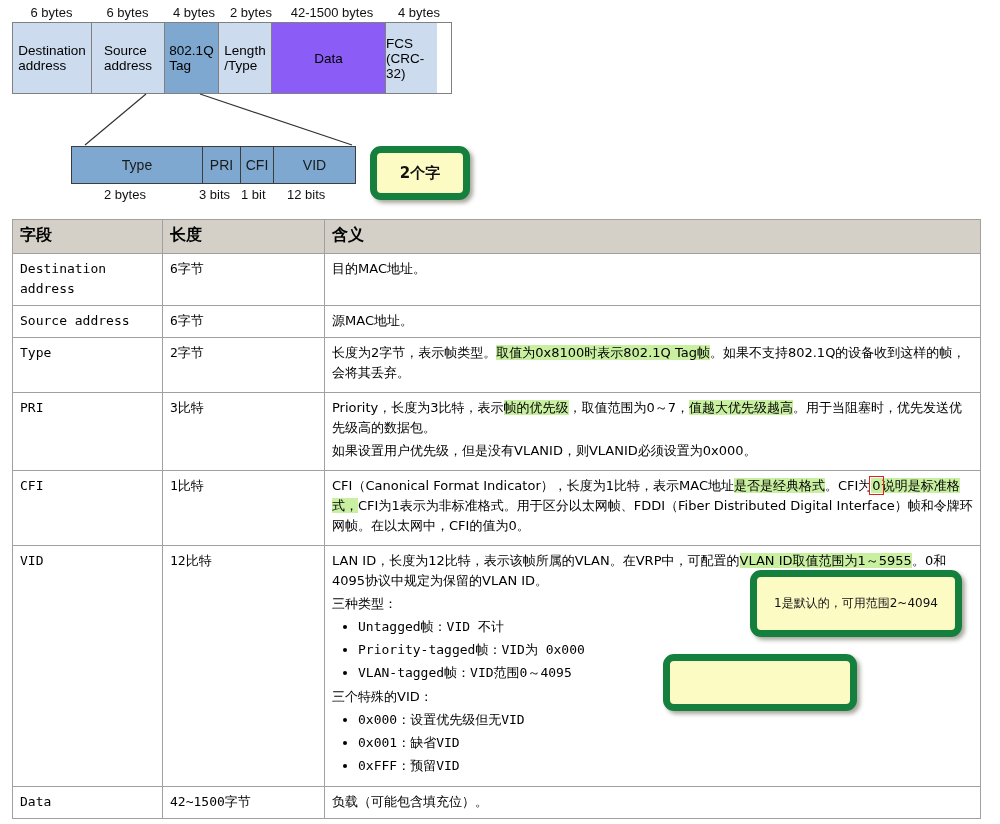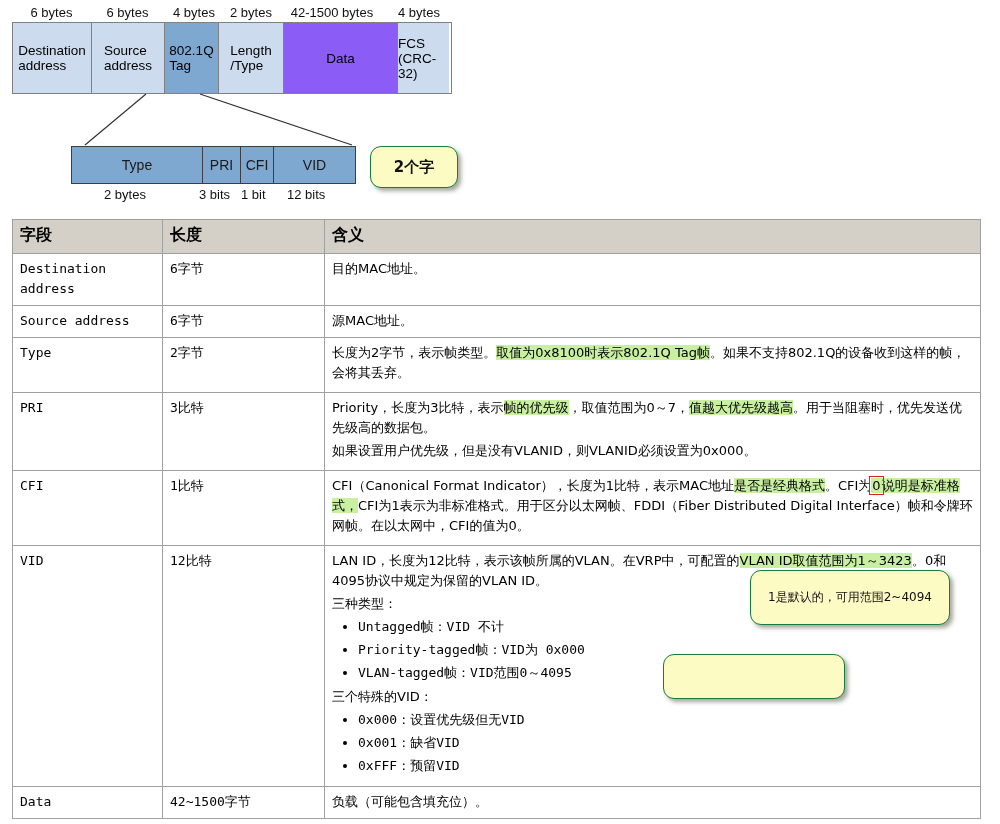--- a/index.html
+++ b/index.html
@@ -37,21 +37,21 @@
     box-sizing:border-box;border-right:1px solid #3d3d3d;
     display:flex;align-items:center;justify-content:center;
     font-size:14px;color:#1a1a1a;
   }
   .tag-cell:last-child{border-right:none;}
   .tag-sublabels{position:relative;height:20px;margin-top:3px;}
   .tag-sublabels span{position:absolute;font-size:13px;color:#111;white-space:nowrap;}
 
   
   .callout{
-    position:absolute;background:#fdfbc4;border:1px solid #15803d;
+    position:absolute;background:#fdfbc4;border:7px solid #15803d;
     border-radius:11px;box-shadow:3px 3px 4px rgba(60,60,40,.45);
     display:flex;align-items:center;justify-content:center;text-align:center;
     font-size:14px;color:#111;line-height:19px;font-weight:bold;
     font-family:"DejaVu Sans","Liberation Sans",sans-serif;
   }
   #callout-2char{left:370px;top:146px;width:86px;height:40px;font-size:15px;}
   #callout-vid{left:750px;top:570px;width:182px;height:53px;padding:0 8px;font-weight:normal;font-size:12px;}
   #callout-empty{left:663px;top:654px;width:180px;height:43px;}
 
   
@@ -96,21 +96,21 @@
   <div class="frame-row">
     <div class="frame-cell" style="width:79px">
       <span>Destination<br>address</span>
     </div>
     <div class="frame-cell" style="width:73px">
       <span>Source<br>address</span>
     </div>
     <div class="frame-cell accent" style="width:54px">
       <span>802.1Q<br>Tag</span>
     </div>
-    <div class="frame-cell" style="width:65px">
+    <div class="frame-cell" style="width:53px">
       <span>Length<br>/Type</span>
     </div>
     <div class="frame-cell plain" style="width:114px">
       <span>Data</span>
     </div>
     <div class="frame-cell" style="width:51px">
       <span>FCS<br>(CRC-32)</span>
     </div>
   </div>
 </div>
@@ -180,21 +180,21 @@
       <td>CFI</td>
       <td>1比特</td>
       <td class="meaning">
         <p><span>CFI（Canonical Format Indicator），长度为1比特，表示MAC地址</span><span class="hl">是否是经典格式</span><span>。CFI为</span><span class="hl redbox">0</span><span class="hl">说明是标准格式，</span><span>CFI为1表示为非标准格式。用于区分以太网帧、FDDI（Fiber Distributed Digital Interface）帧和令牌环网帧。在以太网中，CFI的值为0。</span></p>
       </td>
     </tr>
     <tr>
       <td>VID</td>
       <td>12比特</td>
       <td class="meaning" style="height:215px">
-        <p><span>LAN ID，长度为12比特，表示该帧所属的VLAN。在VRP中，可配置的</span><span class="hl">VLAN ID取值范围为1～3423</span><span>。0和4095协议中规定为保留的VLAN ID。</span></p>
+        <p><span>LAN ID，长度为12比特，表示该帧所属的VLAN。在VRP中，可配置的</span><span class="hl">VLAN ID取值范围为1～5955</span><span>。0和4095协议中规定为保留的VLAN ID。</span></p>
         <p>三种类型：</p>
         <ul>
           <li class="mono">Untagged帧：VID 不计</li>
           <li class="mono">Priority-tagged帧：VID为 0x000</li>
           <li class="mono">VLAN-tagged帧：VID范围0～4095</li>
         </ul>
         <p>三个特殊的VID：</p>
         <ul>
           <li class="mono">0x000：设置优先级但无VID</li>
           <li class="mono">0x001：缺省VID</li>

